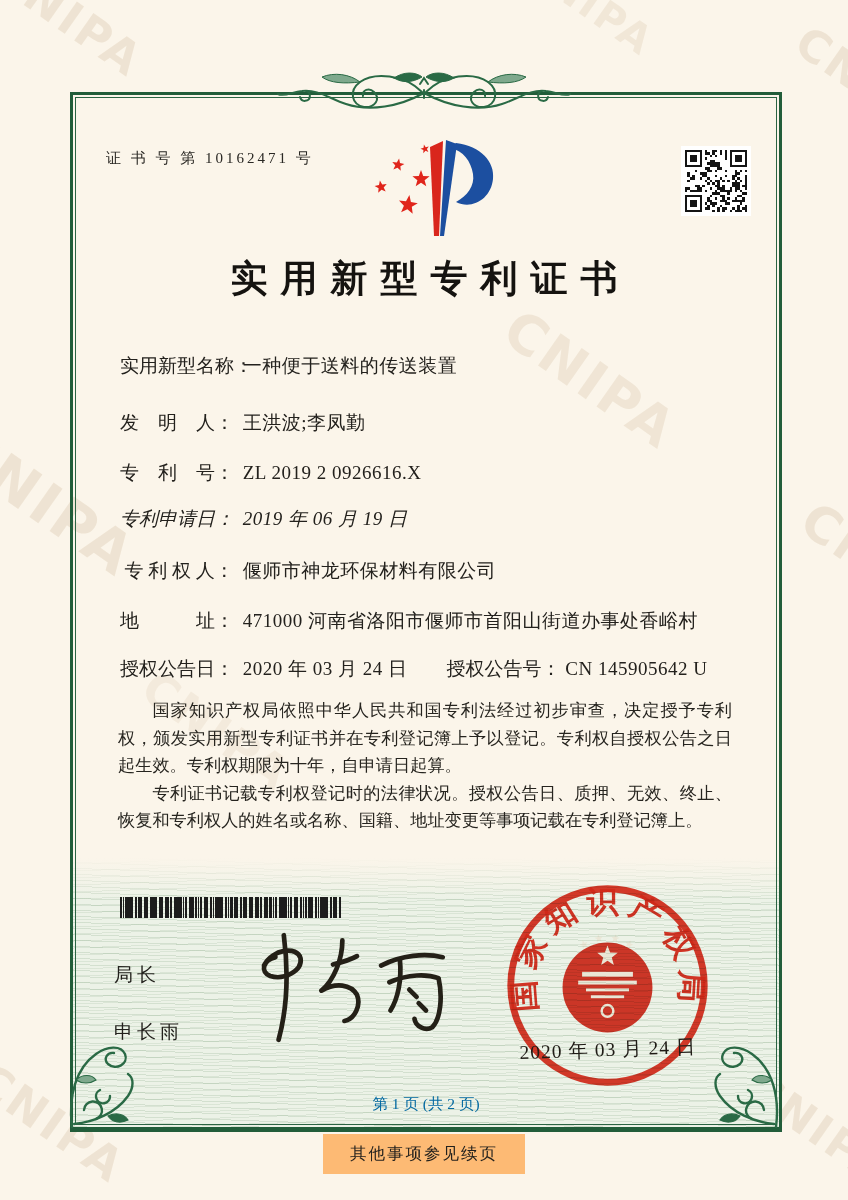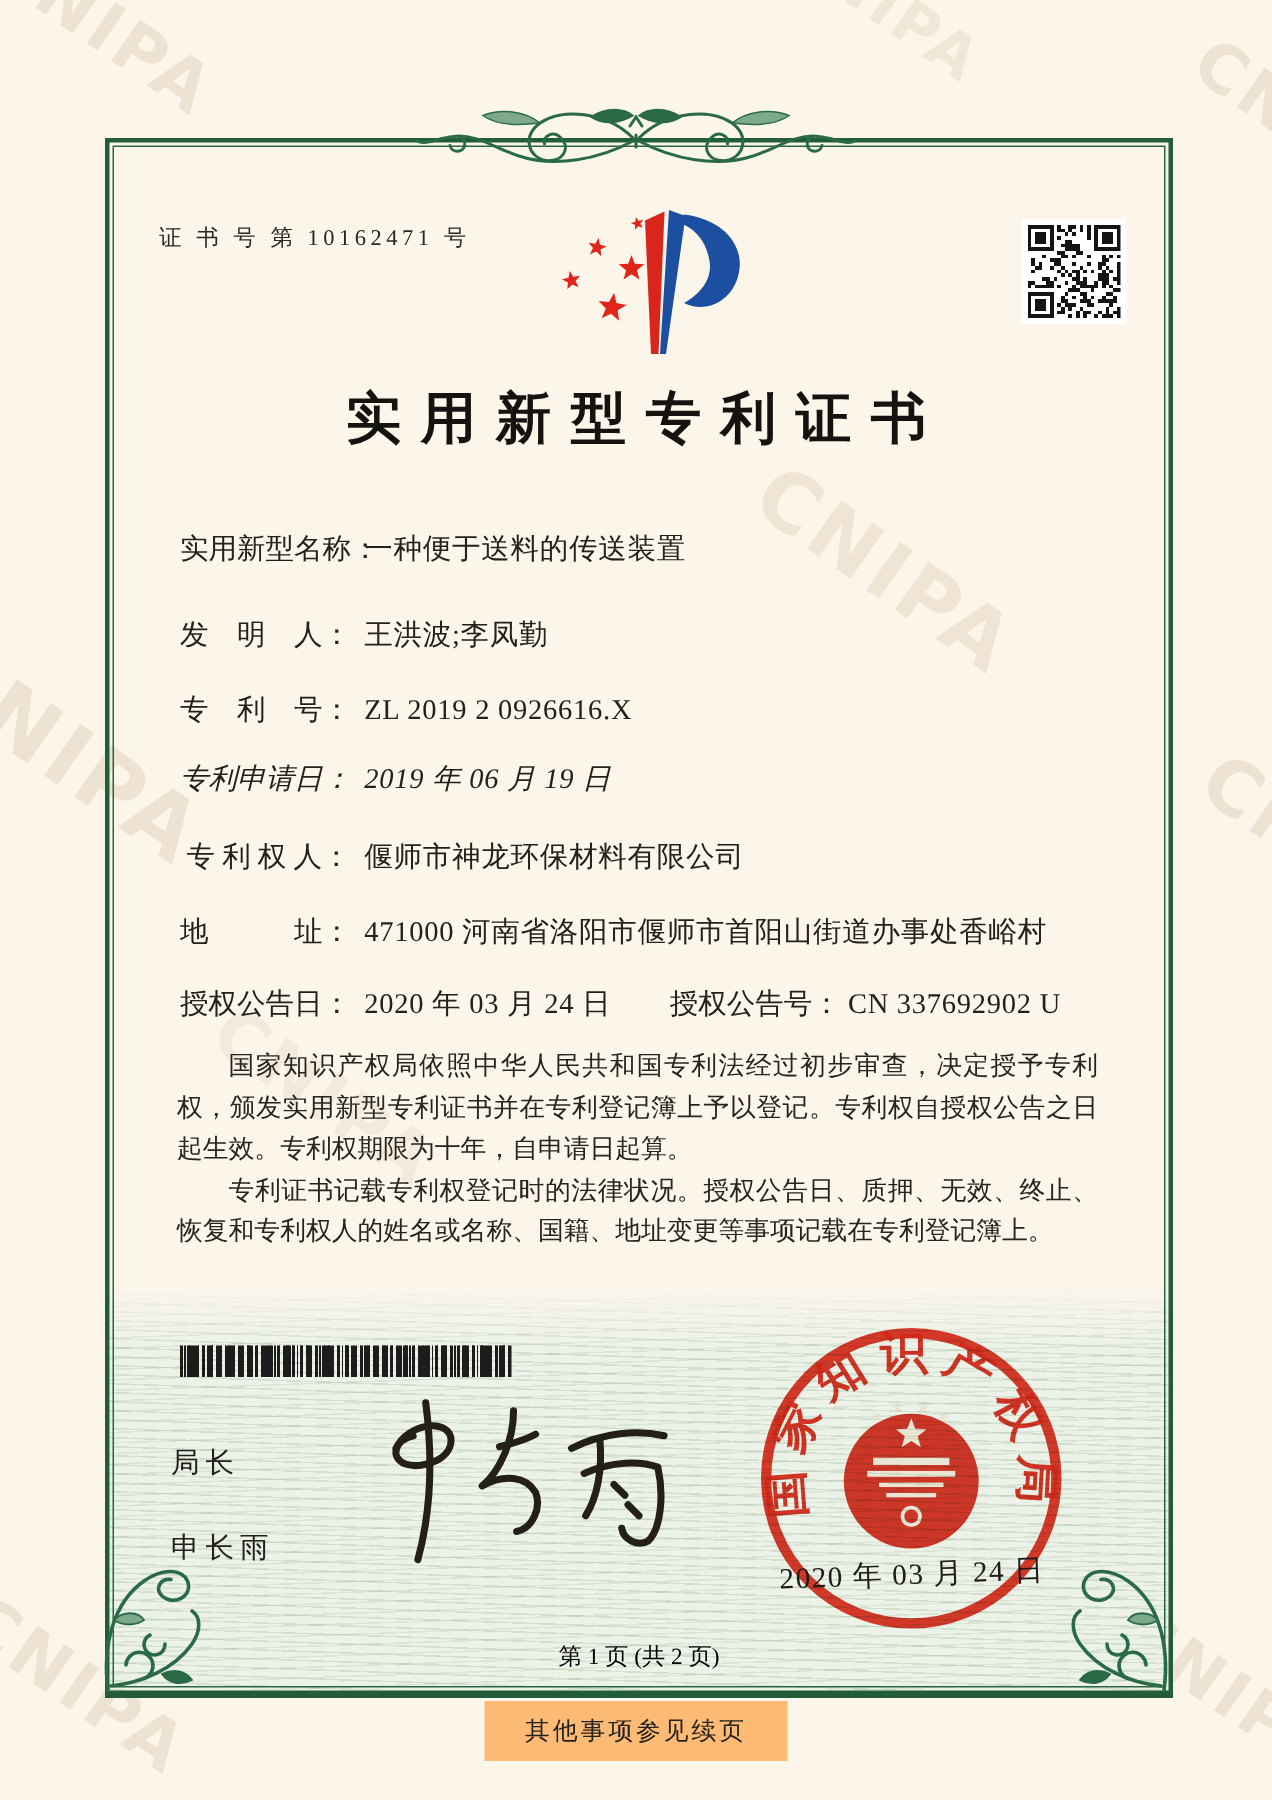--- a/index.html
+++ b/index.html
@@ -84,21 +84,21 @@
   .officer-title { position:absolute; z-index:5; left:114px; top:962px;  font-size:19px; letter-spacing:4px; }
   .officer-name  { position:absolute; z-index:5; left:114px; top:999px; font-size:19px; letter-spacing:4px;margin-top:20px; }
   .signature { position:absolute; z-index:6; left:238px; top:930px; }
   .seal { position:absolute; z-index:6; left:500px; top:878px; mix-blend-mode:multiply; }
   .seal-date {
     position:absolute; z-index:7; left:502px; top:1036px; width:212px; text-align:center;
     font-size:19.5px; letter-spacing:1px; color:#1f1b16; transform:rotate(-2deg);
   }
   .page-info {
     position:absolute; z-index:5; left:70px; top:1094px; width:712px;
-    text-align:center; font-size:15.5px; color:#000000;
+    text-align:center; font-size:15.5px; color:#0369a1;
   }
   .continuation {
     position:absolute; z-index:5; left:50%; top:1134px; transform:translateX(-50%);
     background:#fdba74; padding:9px 27px; font-size:16.5px; letter-spacing:2px; color:#23211d;
   }
 </style>
 </head>
 <body>
 
 <div class="page">
@@ -375,21 +375,21 @@
       <span class="fvalue">偃师市神龙环保材料有限公司</span>
     </div>
     <div class="frow r6">
       <span class="flabel">地　　　址：</span>
       <span class="fvalue">471000  河南省洛阳市偃师市首阳山街道办事处香峪村</span>
     </div>
     <div class="frow r7">
       <span class="flabel">授权公告日：</span>
       <span class="fvalue fvalue-fixed">2020 年 03 月 24 日</span>
       <span class="flabel" style="width:auto">授权公告号：</span>
-      <span class="fvalue">CN 337692902 U</span>
+      <span class="fvalue">CN 145905642 U</span>
     </div>
   </div>
 
   <div class="paras">
     <p>国家知识产权局依照中华人民共和国专利法经过初步审查，决定授予专利权，颁发实用新型专利证书并在专利登记簿上予以登记。专利权自授权公告之日起生效。专利权期限为十年，自申请日起算。</p>
     <p>专利证书记载专利权登记时的法律状况。授权公告日、质押、无效、终止、恢复和专利权人的姓名或名称、国籍、地址变更等事项记载在专利登记簿上。</p>
   </div>
 
   <div class="barcode"></div>
 

